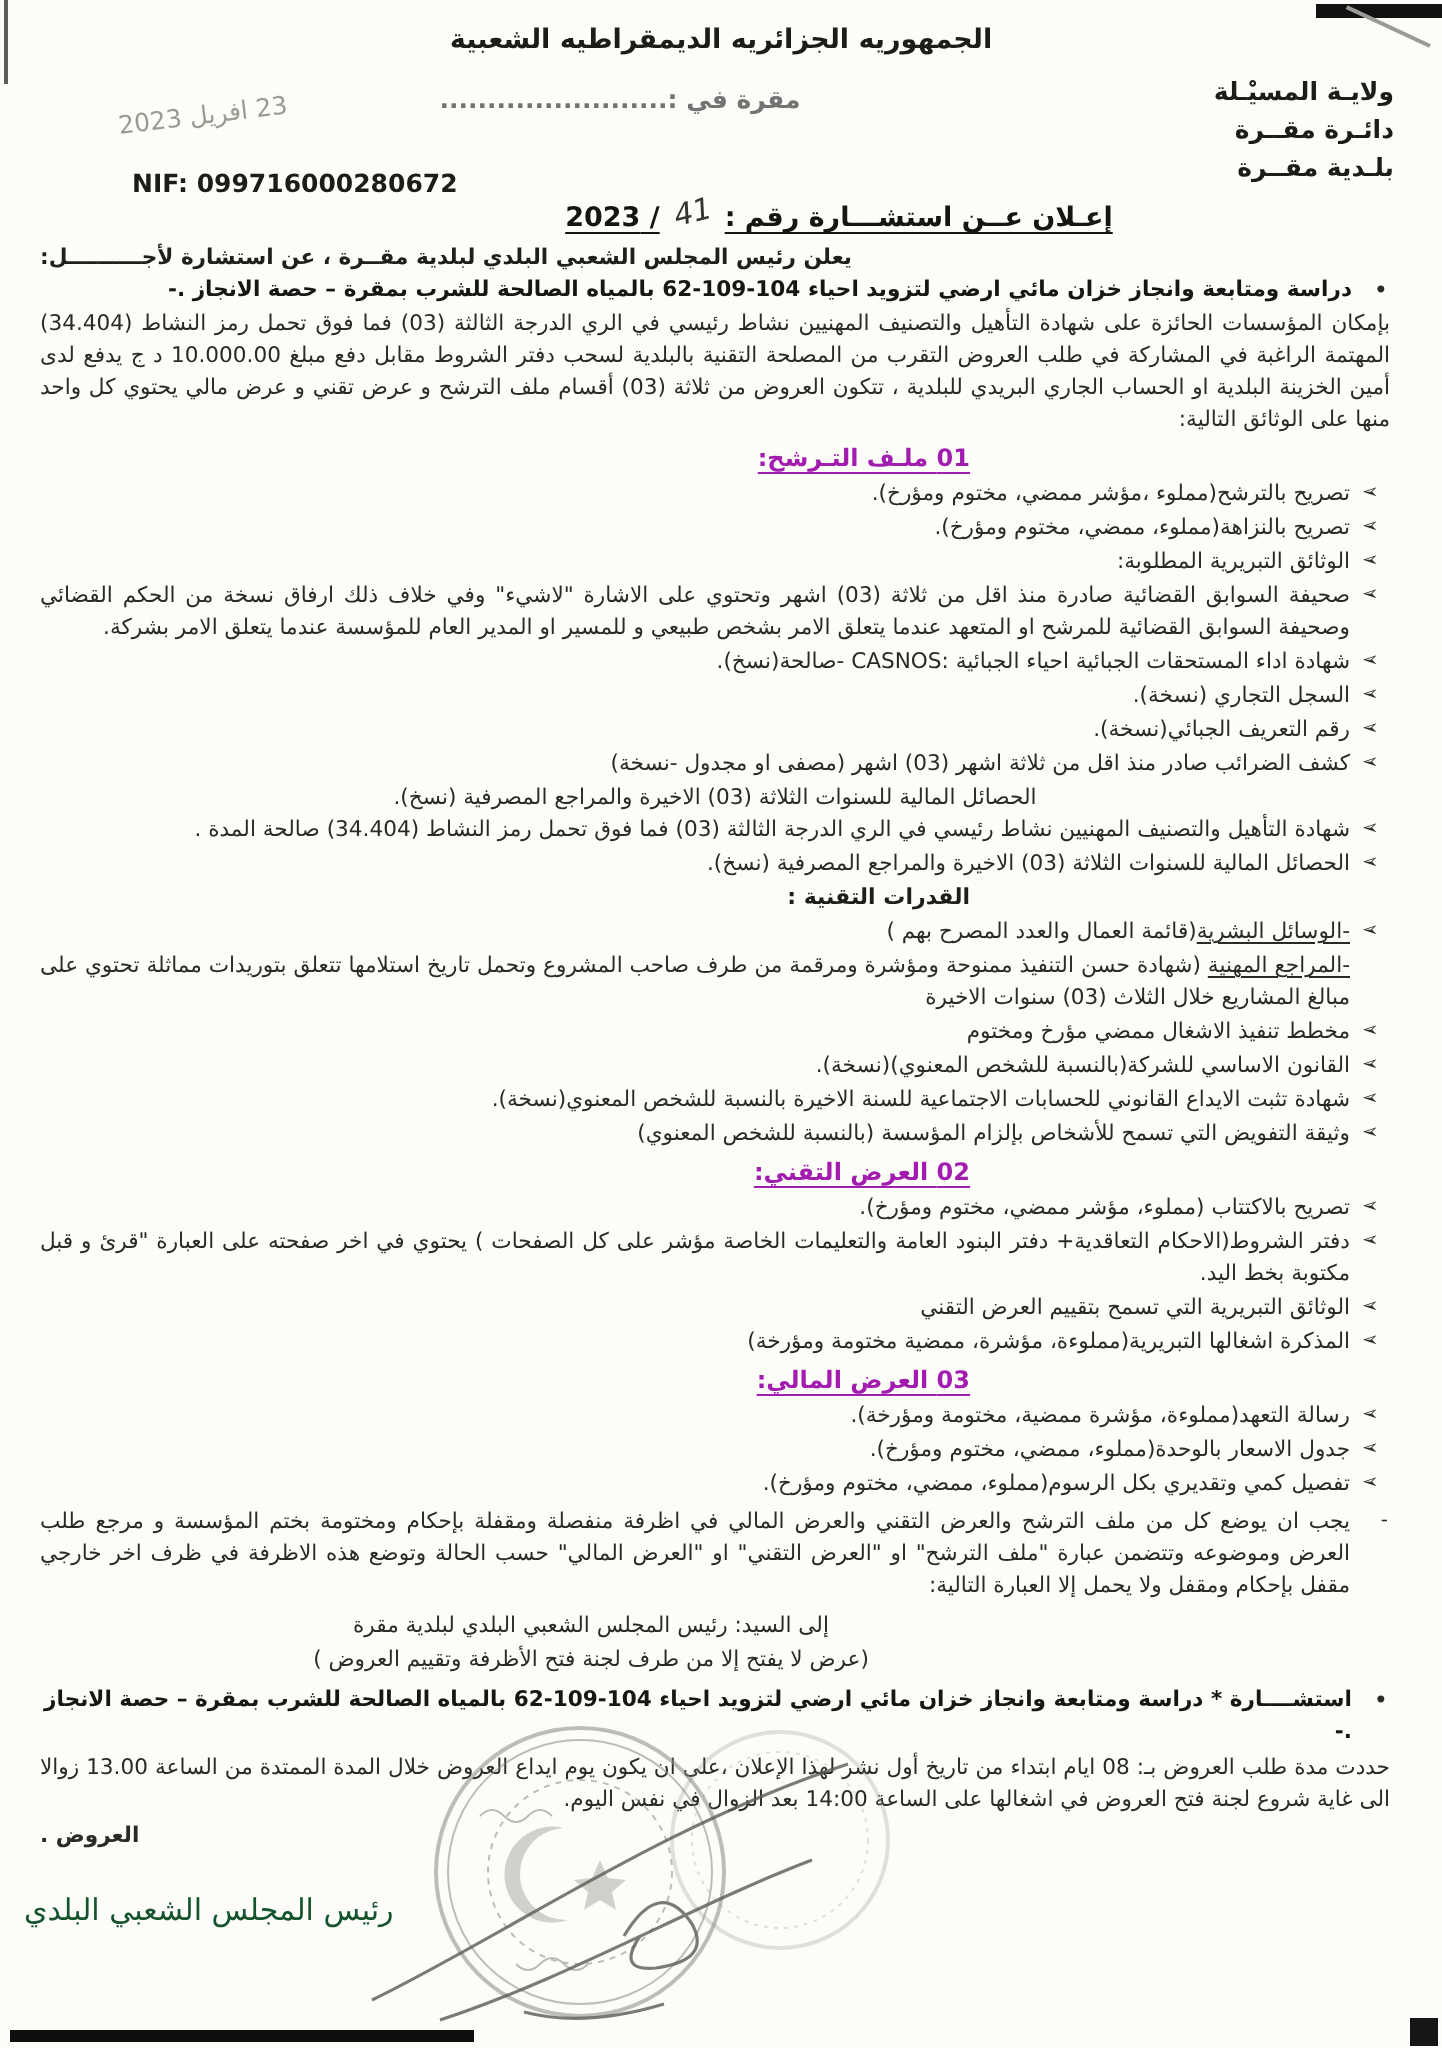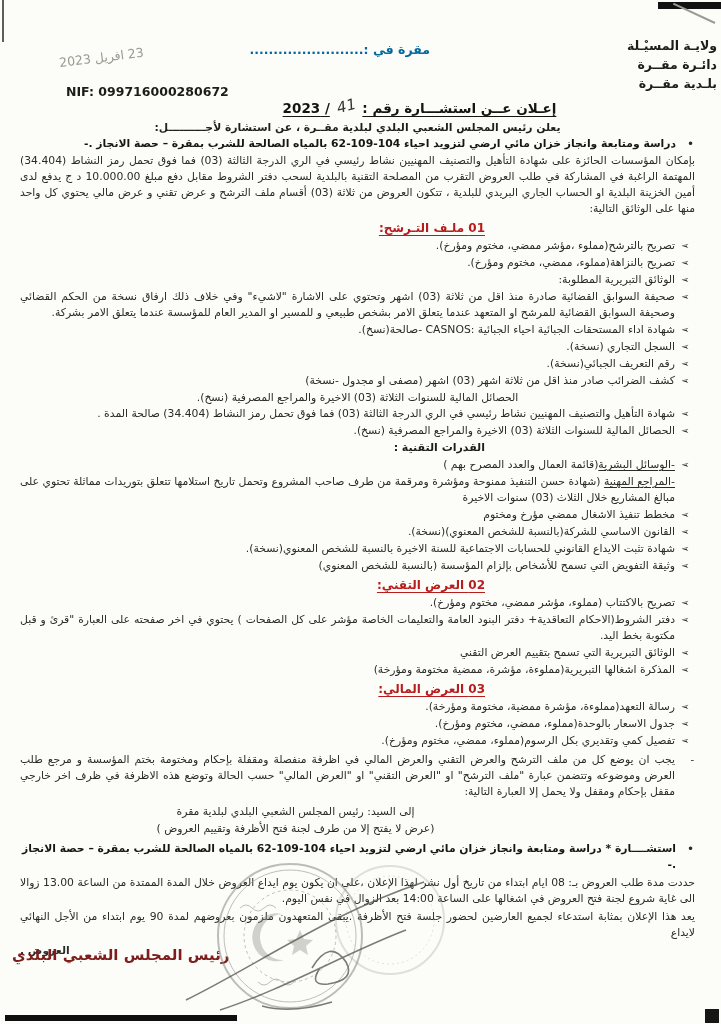--- a/index.html
+++ b/index.html
@@ -7,61 +7,62 @@
         font-family:"DejaVu Sans",sans-serif;color:#2a2a28;direction:rtl;}
   
   .bar-top-right{position:absolute;top:2px;right:0;width:63px;height:7px;background:#121212;}
   .diag-line{position:absolute;top:22px;right:6px;width:46px;height:2px;background:#9a9a96;
              transform:rotate(25deg);transform-origin:right center;}
   .edge-left{position:absolute;top:0;left:2px;width:2px;height:42px;background:#5d5d59;}
   .bar-bottom-left{position:absolute;left:5px;top:1015px;width:232px;height:6px;background:#0f0f0f;}
   .sq-bottom-right{position:absolute;right:2px;top:1009px;width:14px;height:14px;background:#161616;}
   
   .national{position:absolute;top:12px;left:0;right:0;text-align:center;font-weight:bold;font-size:13.5px;color:#1c1c1a;}
-  .authority{position:absolute;top:36px;right:4px;text-align:right;font-weight:bold;font-size:12.5px;line-height:19px;color:#1c1c1a;}
-  .place-line{position:absolute;top:42px;left:190px;width:240px;text-align:right;font-weight:bold;font-size:12.5px;color:#0369a1;}
+  .authority{position:absolute;top:36px;right:24px;text-align:right;font-weight:bold;font-size:12.5px;line-height:19px;color:#1c1c1a;}
+  .place-line{position:absolute;top:42px;left:190px;width:240px;text-align:center;font-weight:bold;font-size:12.5px;color:#737373;}
   .hw-date{position:absolute;top:52px;left:24px;width:120px;transform:rotate(-7deg);
            color:#9a9a90;font-size:12.5px;white-space:nowrap;}
   .nif{position:absolute;top:84px;left:66px;direction:ltr;font-weight:bold;font-size:12.5px;color:#1c1c1a;}
   
   .flow{position:absolute;top:99px;right:26px;left:20px;font-size:10.8px;line-height:16px;}
   .doc-title{text-align:center;transform:translateX(62px);font-weight:bold;font-size:13.5px;
              line-height:19px;color:#151513;white-space:nowrap;}
   .doc-title .u{text-decoration:underline;text-underline-offset:3px;}
   .hw-num{display:inline-block;font-style:italic;font-size:15px;transform:rotate(-14deg);
           position:relative;top:-2px;color:#33332f;font-weight:normal;padding:0 2px;}
-  .announce{text-align:center;margin-top:2px;font-weight:bold;color:#1f1f1d;}
+  .announce{text-align:left;margin-top:2px;font-weight:bold;color:#1f1f1d;}
   .li{display:flex;align-items:flex-start;gap:6px;margin:0 1px 1px 0;}
   .li .aw{flex:0 0 13px;display:inline-block;transform:scaleX(-1);font-size:10px;line-height:16px;color:#2e2e2c;}
   .li .tx{flex:1;}
   .li.bold-item .tx{font-weight:bold;color:#161614;}
   .dotb{flex:0 0 12px;font-size:12px;line-height:16px;}
   .just{text-align:justify;}
   .center{text-align:center;}
   .sec-head{font-weight:bold;font-size:12px;text-decoration:underline;text-underline-offset:3px;
-            margin:3px 210px 2px 0;color:#b91c1c;white-space:nowrap;}
+            margin:3px 210px 2px 0;color:#a21caf;white-space:nowrap;}
   .sub-head{font-weight:bold;font-size:11px;margin:1px 210px 1px 0;color:#1d1d1b;}
   .ul{text-decoration:underline;text-underline-offset:2px;}
   .para{margin:1px 0 2px 0;}
   .addressee{ text-align:center;transform:translateX(-62px);line-height:17px;margin-top:3px;}
   .tail-line{text-align:left;padding-right:168px;font-weight:bold;}
-  .signature-title{position:absolute;left:12px;top:946px;font-weight:bold;font-size:15px;color:#7f1d1d;white-space:nowrap;}
+  .signature-title{position:absolute;left:12px;top:946px;font-weight:normal;font-size:15px;color:#14532d;white-space:nowrap;}
   .stamp{position:absolute;left:162px;top:848px;pointer-events:none;}
 </style>
 </head>
 <body>
 
 <div class="page">
 
   <div class="bar-top-right"></div>
   <div class="diag-line"></div>
   <div class="edge-left"></div>
   <div class="bar-bottom-left"></div>
   <div class="sq-bottom-right"></div>
 
+  <div class="national">الجمهوريه الجزائريه الديمقراطيه الشعبية</div>
   <div class="authority">
     <div>ولايـة المسيْـلة</div>
     <div>دائـرة مقــرة</div>
     <div>بلـدية مقــرة</div>
   </div>
   <div class="place-line">مقرة في :........................</div>
   <div class="hw-date">23 افريل 2023</div>
   <div class="nif">
     <span>NIF:</span>
     <span>099716000280672</span>
@@ -193,21 +194,20 @@
       <div>إلى السيد: رئيس المجلس الشعبي البلدي لبلدية مقرة</div>
       <div>(عرض لا يفتح إلا من طرف لجنة فتح الأظرفة وتقييم العروض )</div>
     </div>
 
     <div class="li bold-item" style="margin-top:4px;">
       <span class="dotb">•</span>
       <span class="tx">استشــــارة * دراسة ومتابعة وانجاز خزان مائي ارضي لتزويد احياء 104-109-62 بالمياه الصالحة للشرب بمقرة – حصة الانجاز .-</span>
     </div>
 
     <div class="para just" style="margin-top:2px;">حددت مدة طلب العروض  بـ: 08 ايام ابتداء من تاريخ أول نشر لهذا الإعلان ،على ان يكون يوم ايداع العروض خلال المدة الممتدة من الساعة 13.00 زوالا الى غاية شروع لجنة فتح العروض في اشغالها على الساعة 14:00 بعد الزوال في نفس اليوم.</div>
-    <div class="para just">يعد هذا الإعلان بمثابة استدعاء لجميع العارضين لحضور جلسة فتح الأظرفة .يبقى المتعهدون ملزمون بعروضهم لمدة 90 يوم ابتداء من الأجل النهائي لايداع</div>
     <div class="tail-line">العروض .</div>
   </div>
 
   <div class="signature-title">رئيس المجلس الشعبي البلدي</div>
 
   <svg class="stamp" width="300" height="176" viewBox="0 0 300 176">
     <g stroke="#8b8b84" fill="none" opacity="0.55">
       <circle cx="128" cy="88" r="72" stroke-width="2"></circle>
       <circle cx="128" cy="88" r="66" stroke-width="1"></circle>
       <circle cx="128" cy="88" r="46" stroke-width="1" stroke-dasharray="3 3"></circle>

